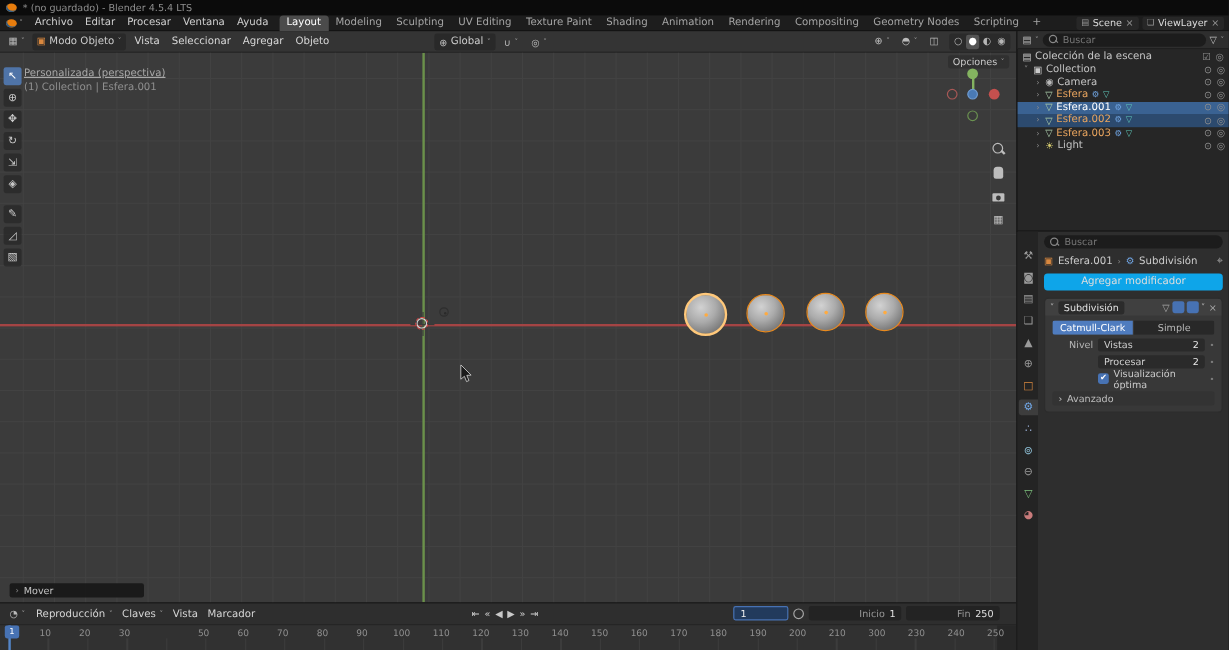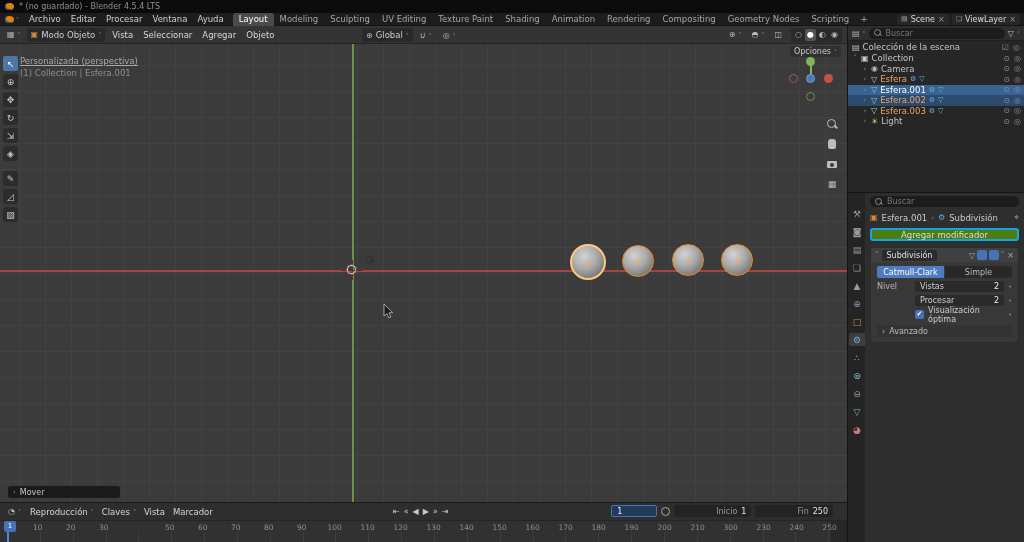--- a/index.html
+++ b/index.html
@@ -132,35 +132,35 @@
   
   .properties{position:absolute;left:847px;top:192px;width:177px;height:350px;background:#2e2e2e;border-left:1px solid #141414;border-top:1px solid #141414;}
   .prop-strip{position:absolute;left:0;top:0;width:17px;height:350px;background:#242424;display:flex;flex-direction:column;align-items:flex-end;padding-top:14px;gap:5px;}
   .prop-tab{width:16px;height:13px;display:flex;align-items:center;justify-content:center;font-size:9px;border-radius:2px 0 0 2px;}
   .prop-tab.active{background:#3d3d3d;}
   .prop-content{position:absolute;left:17px;top:0;right:0;bottom:0;padding:3px 5px;}
   .prop-search{margin-bottom:4px;}
   .breadcrumb{display:flex;align-items:center;gap:4px;font-size:8.5px;color:#ccc;height:13px;}
   .bc-sep{color:#888;font-size:7px;}
   .pin{margin-left:auto;color:#999;font-size:9px;}
-  .add-mod{height:13px;background:#4d7c0f;border:2px solid #0ea5e9;border-radius:3px;display:flex;align-items:center;justify-content:center;color:#ddd;font-size:8.5px;margin:4px 0 6px;}
+  .add-mod{height:13px;background:#4d7c0f;border:7px solid #0ea5e9;border-radius:3px;display:flex;align-items:center;justify-content:center;color:#ddd;font-size:8.5px;margin:4px 0 6px;}
   .mod-panel{background:#383838;border:1px solid #2c2c2c;border-radius:4px;overflow:hidden;}
   .mod-header{height:14px;background:#404040;display:flex;align-items:center;gap:3px;padding:0 4px;}
   .mod-exp{color:#bbb;font-size:7px;}
   .mod-name{background:#2b2b2b;border-radius:2px;padding:0 5px;height:11px;line-height:11px;color:#e2e2e2;font-size:8px;}
   .mh-icons{margin-left:auto;display:flex;align-items:center;gap:2px;}
   .mod-toggle{width:10px;height:10px;border-radius:2px;background:#4772b3;}
   .mh-funnel{color:#a5a5a5;font-size:8px;}
   .mod-x{color:#aaa;font-size:8px;margin-left:1px;}
   .mod-body{padding:4px 6px 5px;display:flex;flex-direction:column;gap:3px;}
   .seg{display:flex;height:12px;gap:1px;border-radius:2px;overflow:hidden;}
   .seg-btn{flex:1;display:flex;align-items:center;justify-content:center;font-size:8px;background:#282828;color:#b9b9b9;}
   .seg-btn.active{background:#4f7cbf;color:#fff;}
   .prop-row{display:flex;align-items:center;gap:4px;height:11px;}
-  .prop-row .rl{width:34px;text-align:left;color:#b5b5b5;font-size:8px;flex:0 0 34px;}
+  .prop-row .rl{width:34px;text-align:right;color:#b5b5b5;font-size:8px;flex:0 0 34px;}
   .num-field{flex:1;height:11px;background:#2a2a2a;border-radius:2px;display:flex;align-items:center;padding:0 5px;font-size:8px;color:#cfcfcf;}
   .num-field .nv{margin-left:auto;color:#ebebeb;}
   .kdot{color:#7c7c7c;font-size:7px;width:4px;}
   .chk-row{display:flex;align-items:center;gap:4px;height:11px;padding-left:38px;}
   .chk{width:9px;height:9px;background:#4772b3;border-radius:2px;color:#fff;font-size:7px;line-height:9px;text-align:center;flex:0 0 9px;}
   .chk-row .cl{font-size:8px;color:#ccc;}
   .adv{height:12px;background:#333;border-radius:2px;display:flex;align-items:center;gap:4px;padding:0 5px;color:#bdbdbd;font-size:8px;margin-top:2px;}
 </style>
 </head>
 <body>

